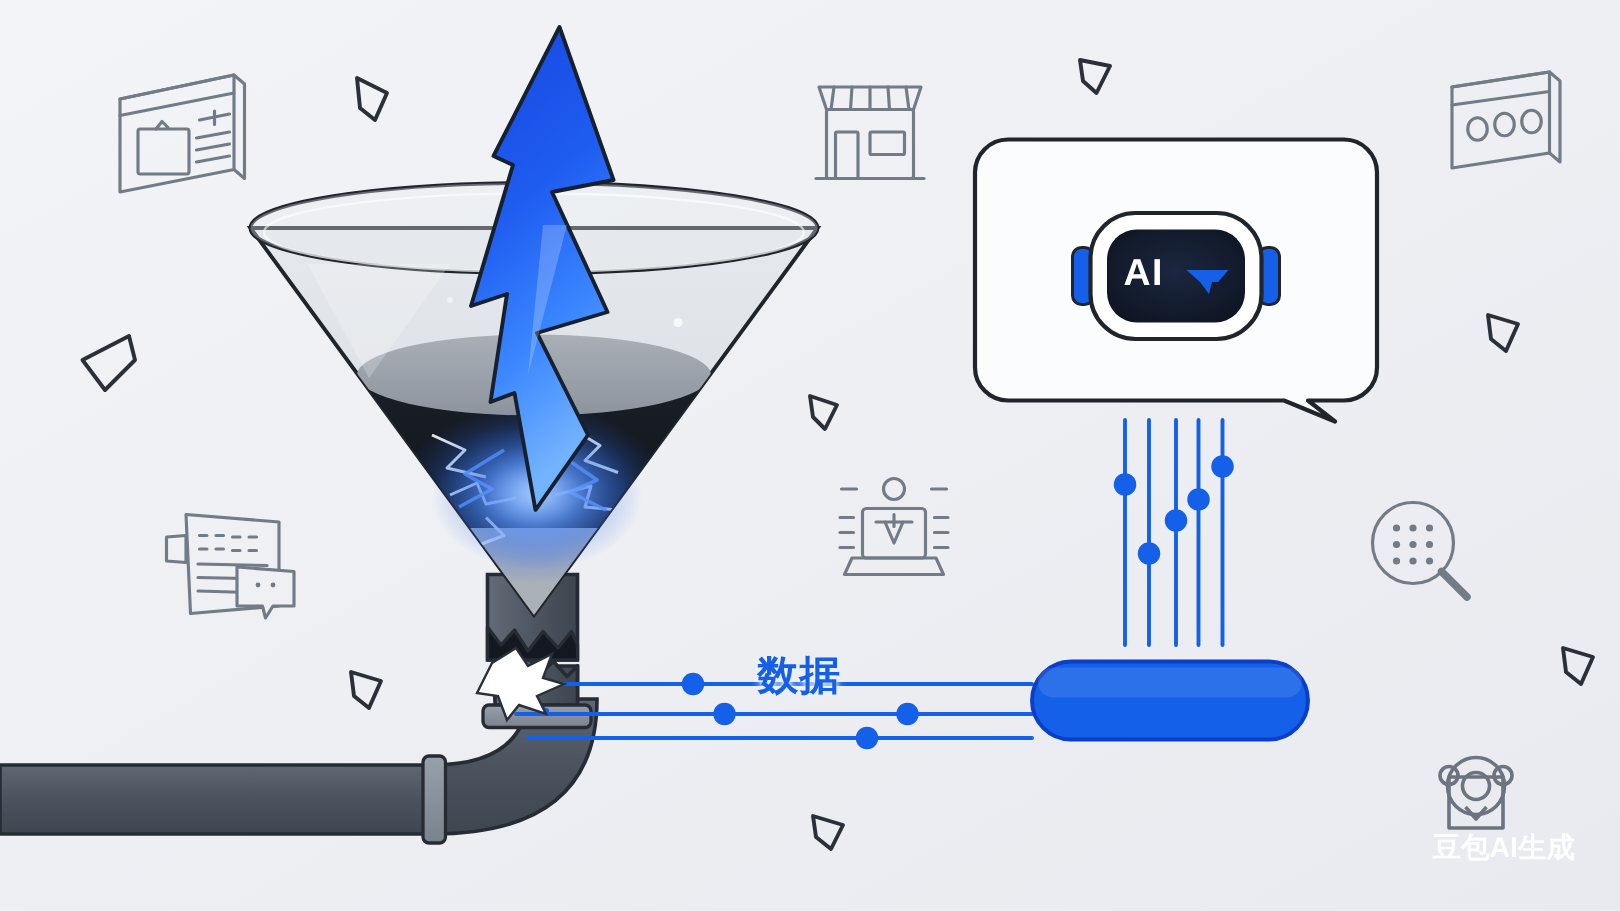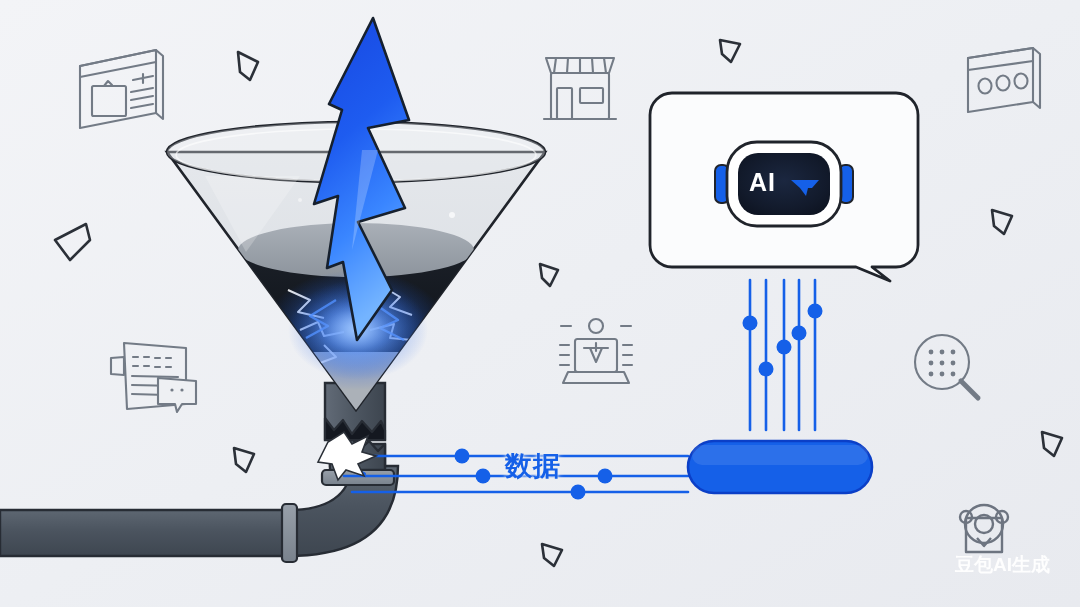--- a/index.html
+++ b/index.html
@@ -5,21 +5,21 @@
   html,body{margin:0;padding:0;}
   body{
     width:1080px;height:607px;overflow:hidden;
     font-family:"Liberation Sans","DejaVu Sans",sans-serif;
     background:#eef0f3;
   }
   #stage{position:relative;width:1080px;height:607px;overflow:hidden;
     background:linear-gradient(135deg,#f2f3f6 0%,#eceef2 45%,#e9ebef 100%);}
   #art{position:absolute;inset:0;}
   .lbl{position:absolute;color:#1560e8;font-weight:700;}
-  #data-label{left:505px;top:448px;font-size:27px;letter-spacing:1px;
+  #data-label{left:505px;top:432px;font-size:27px;letter-spacing:1px;
     text-shadow:0 0 3px #eef0f3,0 0 6px #eef0f3;}
   #btn-label{position:absolute;left:688px;top:441px;width:184px;height:52px;
     display:flex;align-items:center;justify-content:center;
     color:#ffffff;font-size:27px;font-weight:700;letter-spacing:2px;}
   #ai-label{position:absolute;left:735px;top:168px;color:#ffffff;
     font-size:25px;font-weight:700;letter-spacing:1px;margin-left:14px;}
   #wm-text{position:absolute;left:955px;top:552px;color:rgba(255,255,255,.92);
     font-size:19px;font-weight:700;letter-spacing:0px;}
 </style>
 </head>

